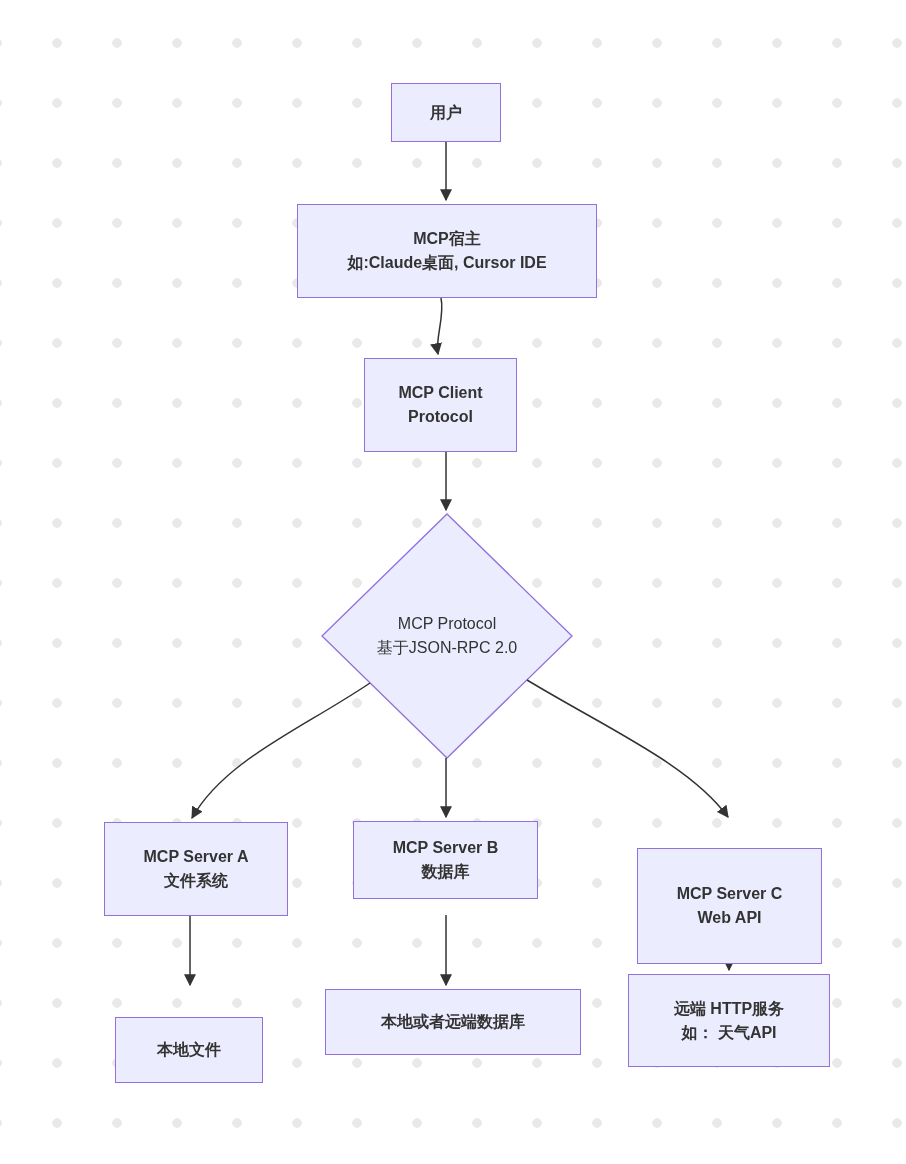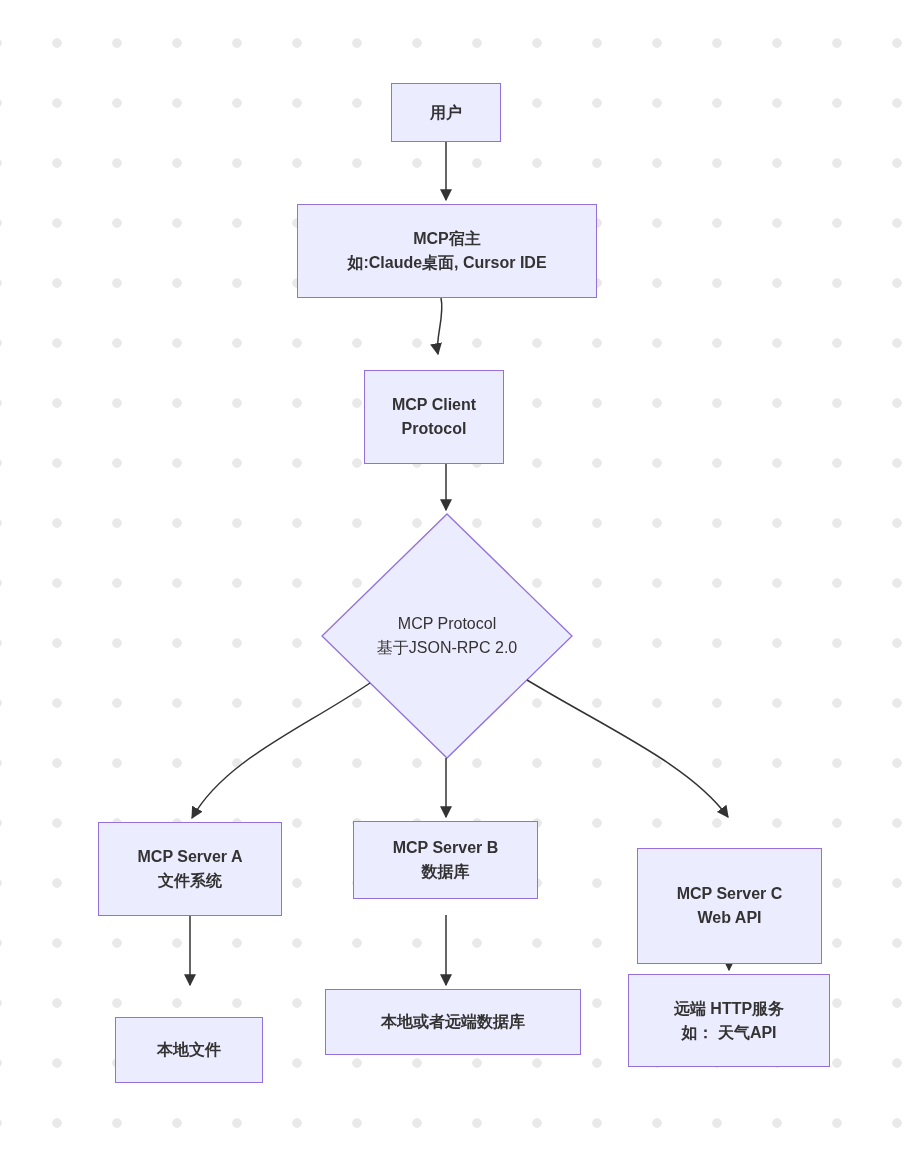--- a/index.html
+++ b/index.html
@@ -66,23 +66,23 @@
     border: none;
     color: var(--text);
     font-size: 16px;
     line-height: 24px;
     text-align: center;
     white-space: nowrap;
   }
   
   .n-user       { left: 391px; top:  83px; width: 110px; height: 59px; }
   .n-host       { left: 297px; top: 204px; width: 300px; height: 94px; }
-  .n-client     { left: 364px; top: 370px; width: 140px; height: 94px; }
+  .n-client     { left: 364px; top: 358px; width: 153px; height: 94px; }
   .n-protocol   { left: 322px; top: 514px; width: 250px; height: 244px; }
-  .n-server-a   { left:  98px; top: 822px; width: 184px; height: 94px; }
+  .n-server-a   { left:  104px; top: 822px; width: 184px; height: 94px; }
   .n-server-b   { left: 353px; top: 821px; width: 185px; height: 78px; }
   .n-server-c   { left: 637px; top: 848px; width: 185px; height: 116px; }
   .n-local      { left: 115px; top: 989px; width: 148px; height: 66px; margin-top: 28px; }
   .n-db         { left: 325px; top: 989px; width: 256px; height: 66px; }
   .n-http       { left: 628px; top: 974px; width: 202px; height: 93px; }
 </style>
 </head>
 <body>
 
 <div class="canvas">

